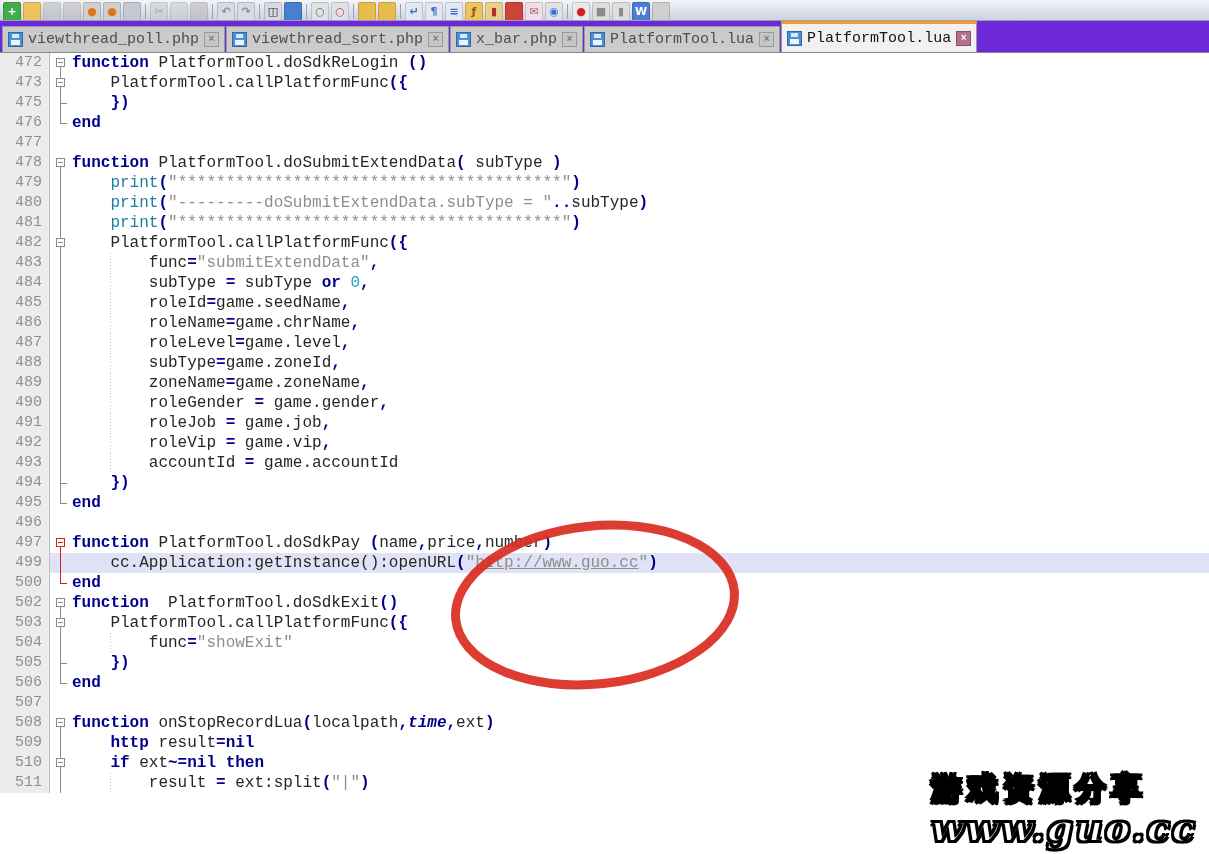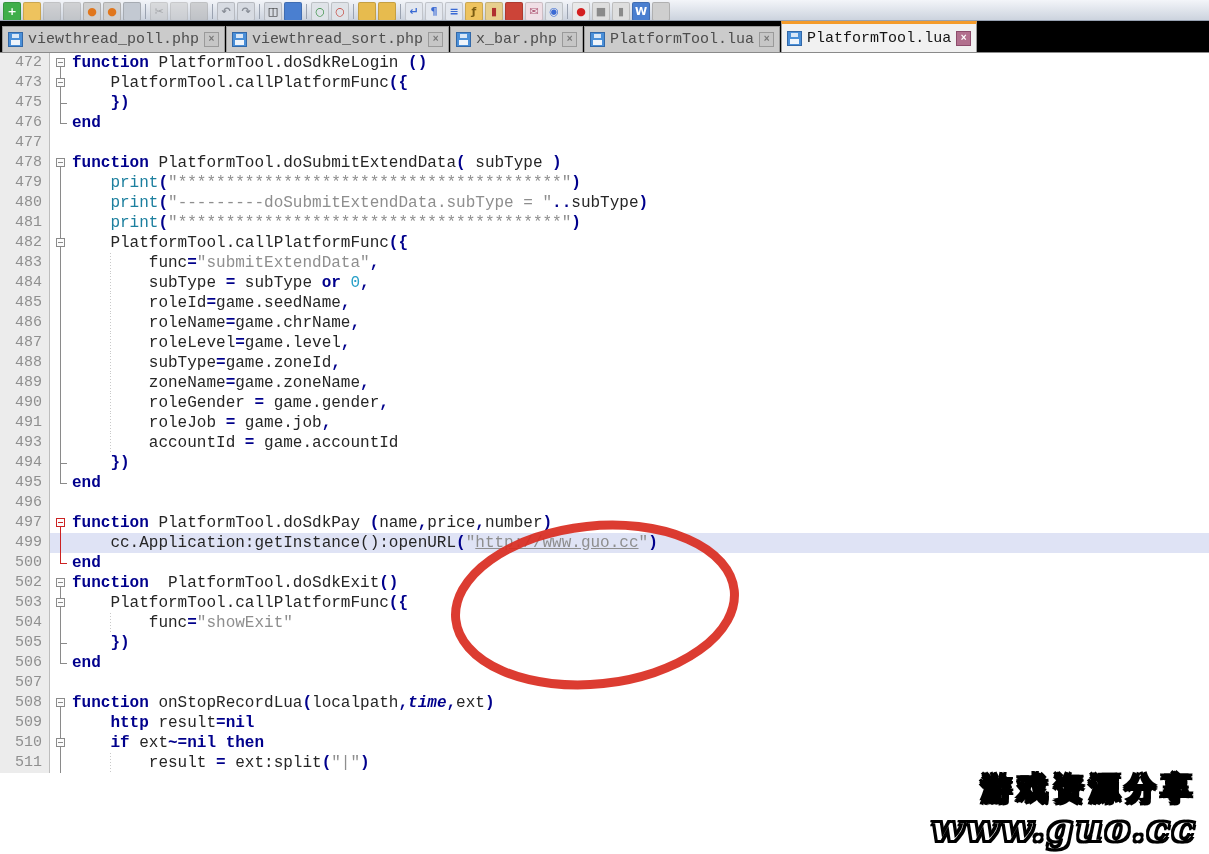--- a/index.html
+++ b/index.html
@@ -10,21 +10,21 @@
   .toolbar{height:20px;background:linear-gradient(#f3f5f9,#ccd3de);
            border-bottom:1px solid #98a2b2;display:flex;align-items:flex-end;
            padding:0 2px;overflow:hidden}
   .tb-icon{width:16px;height:17px;margin:0 1px -1px;border-radius:2px;flex:none;
            display:flex;align-items:center;justify-content:center;
            font:bold 11px/11px "DejaVu Sans",sans-serif;border:1px solid rgba(0,0,0,.15)}
   .tb-icon.dis{opacity:.55}
   .tb-sep{width:1px;height:15px;background:#9aa2b0;margin:0 3px 1px;flex:none}
 
   
-  .tabbar{height:31px;background:#000000;border-bottom:1px solid #8a8a8a;
+  .tabbar{height:31px;background:#6d28d9;border-bottom:1px solid #8a8a8a;
           display:flex;align-items:flex-end;padding-left:2px}
   .tab{display:flex;align-items:center;gap:5px;padding:0 5px;height:25px;
        background:#cbcbcb;border:1px solid #9b9b9b;border-bottom:none;margin-right:1px;
        font-family:"Liberation Mono",monospace;font-size:15px;color:#4d4d4d;flex:none}
   .tab.active{height:28px;background:#f1f1f1;border-top:3px solid var(--accent,#f49b2a);
               color:#141414}
   .floppy{width:13px;height:13px;background:#4a8fd8;border:1px solid #3268a8;
           position:relative;flex:none}
   .floppy::before{content:'';position:absolute;left:3px;top:1px;right:3px;height:4px;background:#d9e7f7}
   .floppy::after{content:'';position:absolute;left:2px;bottom:1px;right:2px;height:5px;background:#eef4fb}
@@ -54,21 +54,21 @@
   .tk-ki{color:var(--kw,#00008c);font-weight:bold;font-style:italic}
   .tk-f{color:var(--fn,#1c7f9e);font-weight:normal}
   .tk-s{color:var(--str,#8e8e8e)}
   .tk-c{color:var(--com,#128a12)}
   .tk-n{color:var(--num,#28a0c8)}
   .tk-t{color:#262626}
   .tk-u{color:var(--str,#8e8e8e);text-decoration:underline;cursor:pointer}
 
   
   .annotation-svg{position:absolute;inset:0;width:100%;height:100%;pointer-events:none;z-index:5}
-  .watermark{position:absolute;right:12px;bottom:4px;z-index:6;text-align:right;color:#fff;
+  .watermark{position:absolute;right:12px;bottom:4px;z-index:6;text-align:left;color:#fff;
              font-weight:bold;-webkit-text-stroke:2px #000;
              text-shadow:-2px -2px 0 #000,2px -2px 0 #000,-2px 2px 0 #000,2px 2px 0 #000}
   .wm1{font-family:"DejaVu Sans",sans-serif;font-size:31px;letter-spacing:5px;line-height:36px}
   .wm2{font-family:"DejaVu Serif",serif;font-style:italic;font-size:38px;letter-spacing:2px;line-height:44px}
 </style>
 </head>
 <body>
 
 <div class="toolbar">
     <span class="tb-icon" style="background: rgb(63, 174, 74); color: rgb(255, 255, 255);">+</span>
@@ -296,20 +296,27 @@
   </div>
 
   <div class="row">
     <div class="gut">491</div>
     <div class="fold">
         <i class="fv" style="top: 0px; bottom: 0px;"></i>
       </div>
     <div class="code guide"><span class="tk-t">        roleJob </span><span class="tk-k">=</span><span class="tk-t"> game.job</span><span class="tk-k">,</span></div>
   </div>
 
+  <div class="row">
+    <div class="gut">492</div>
+    <div class="fold">
+        <i class="fv" style="top: 0px; bottom: 0px;"></i>
+      </div>
+    <div class="code guide"><span class="tk-t">        roleVip </span><span class="tk-k">=</span><span class="tk-t"> game.vip</span><span class="tk-k">,</span></div>
+  </div>
 
   <div class="row">
     <div class="gut">493</div>
     <div class="fold">
         <i class="fv" style="top: 0px; bottom: 0px;"></i>
       </div>
     <div class="code guide"><span class="tk-t">        accountId </span><span class="tk-k">=</span><span class="tk-t"> game.accountId</span></div>
   </div>
 
   <div class="row">

